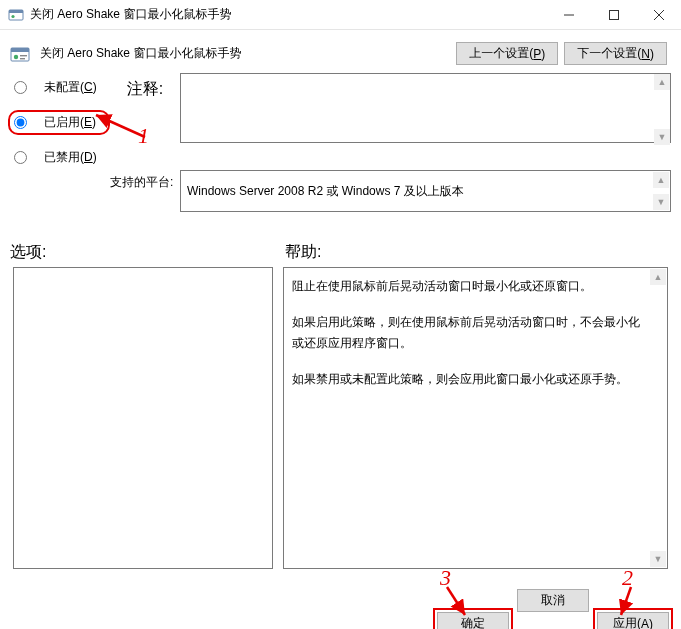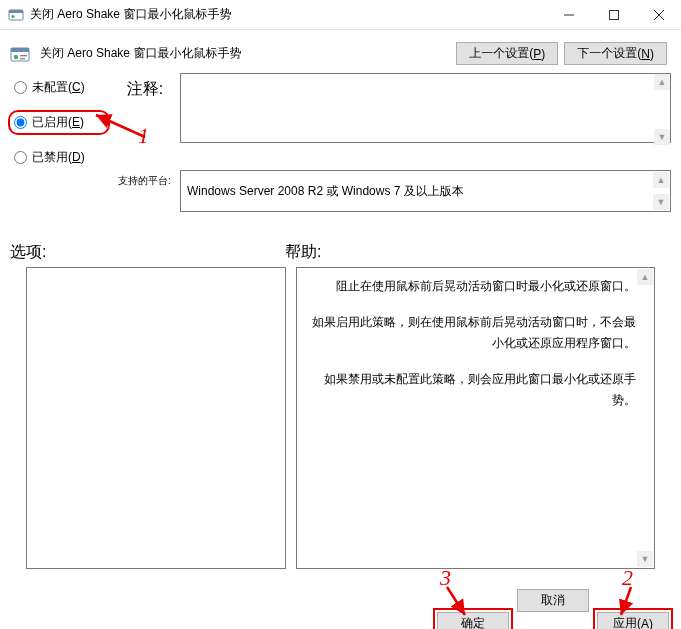--- a/index.html
+++ b/index.html
@@ -65,21 +65,21 @@
     row-gap: 4px;
     align-items: start;
   }
   .radios {
     grid-column: 1;
     display:flex; flex-direction:column; gap:14px;
     padding-top: 6px;
     padding-left: 4px;
   }
   .radio {
-    display:flex; align-items:center; gap:5px; font-size:12px;
+    display:flex; align-items:center; gap:17px; font-size:12px;
     white-space:nowrap;
   }
   .radio input { margin:0; width:13px; height:13px; }
   .radio .ul { text-decoration: underline; }
   .radio.highlight {
     border: 2px solid #e60000;
     padding: 2px 4px;
     margin-left:-6px;
     border-radius:10px;
   }
@@ -102,21 +102,21 @@
     font-size:12px;
     font-family:inherit;
   }
   .scroll-ud {
     position:absolute; right:1px; width:16px;
     display:flex; flex-direction:column; justify-content:space-between;
     top:1px; bottom:1px;
     pointer-events:none;
   }
   .sbtn { width:16px; height:16px; background:#f0f0f0; display:flex; align-items:center; justify-content:center; color:#999; font-size:9px; }
-  .platform-label { grid-column:2; font-size:10px; padding-top:4px;margin-left:8px; }
+  .platform-label { grid-column:2; font-size:12px; padding-top:4px; }
   .platform-box {
     grid-column:3;
     border:1px solid #7a7a7a;
     height:42px;
     display:flex; align-items:center;
     padding:0 6px;
     font-size:12px;
     position:relative;
   }
   .platform-box .scroll-ud { top:1px; bottom:1px; }
@@ -126,22 +126,21 @@
     display:flex;
     padding: 30px 10px 4px 10px;
     font-size:16px;
   }
   .midlabels .l1 { width: 275px; }
   .midlabels .l2 { flex:1; }
 
   .panels {
     display:flex;
     gap:10px;
-    padding: 0 26px;
-    text-align: right;
+    padding: 0 13px;
   }
   .panel {
     border:1px solid #7a7a7a;
     background:#fff;
     height: 302px;
     overflow:hidden;
     font-size:12px;
   }
   .panel.left { width: 260px; }
   .panel.right { flex:1; padding:8px 18px 8px 8px; line-height:1.8; position:relative; }

